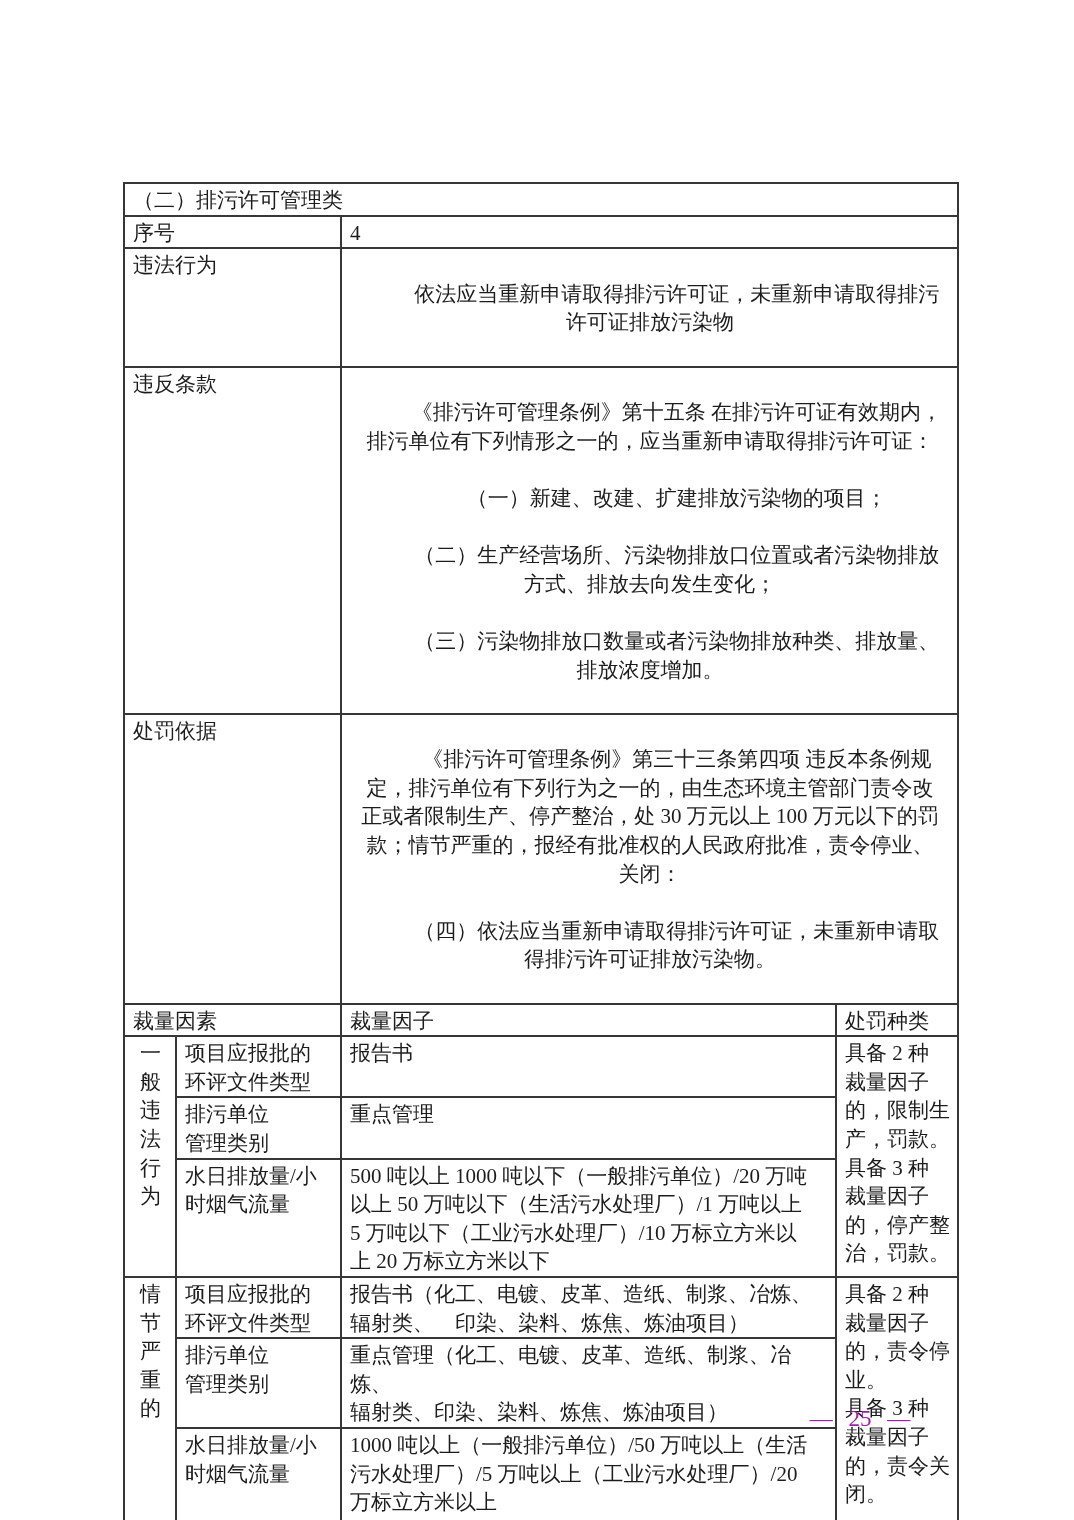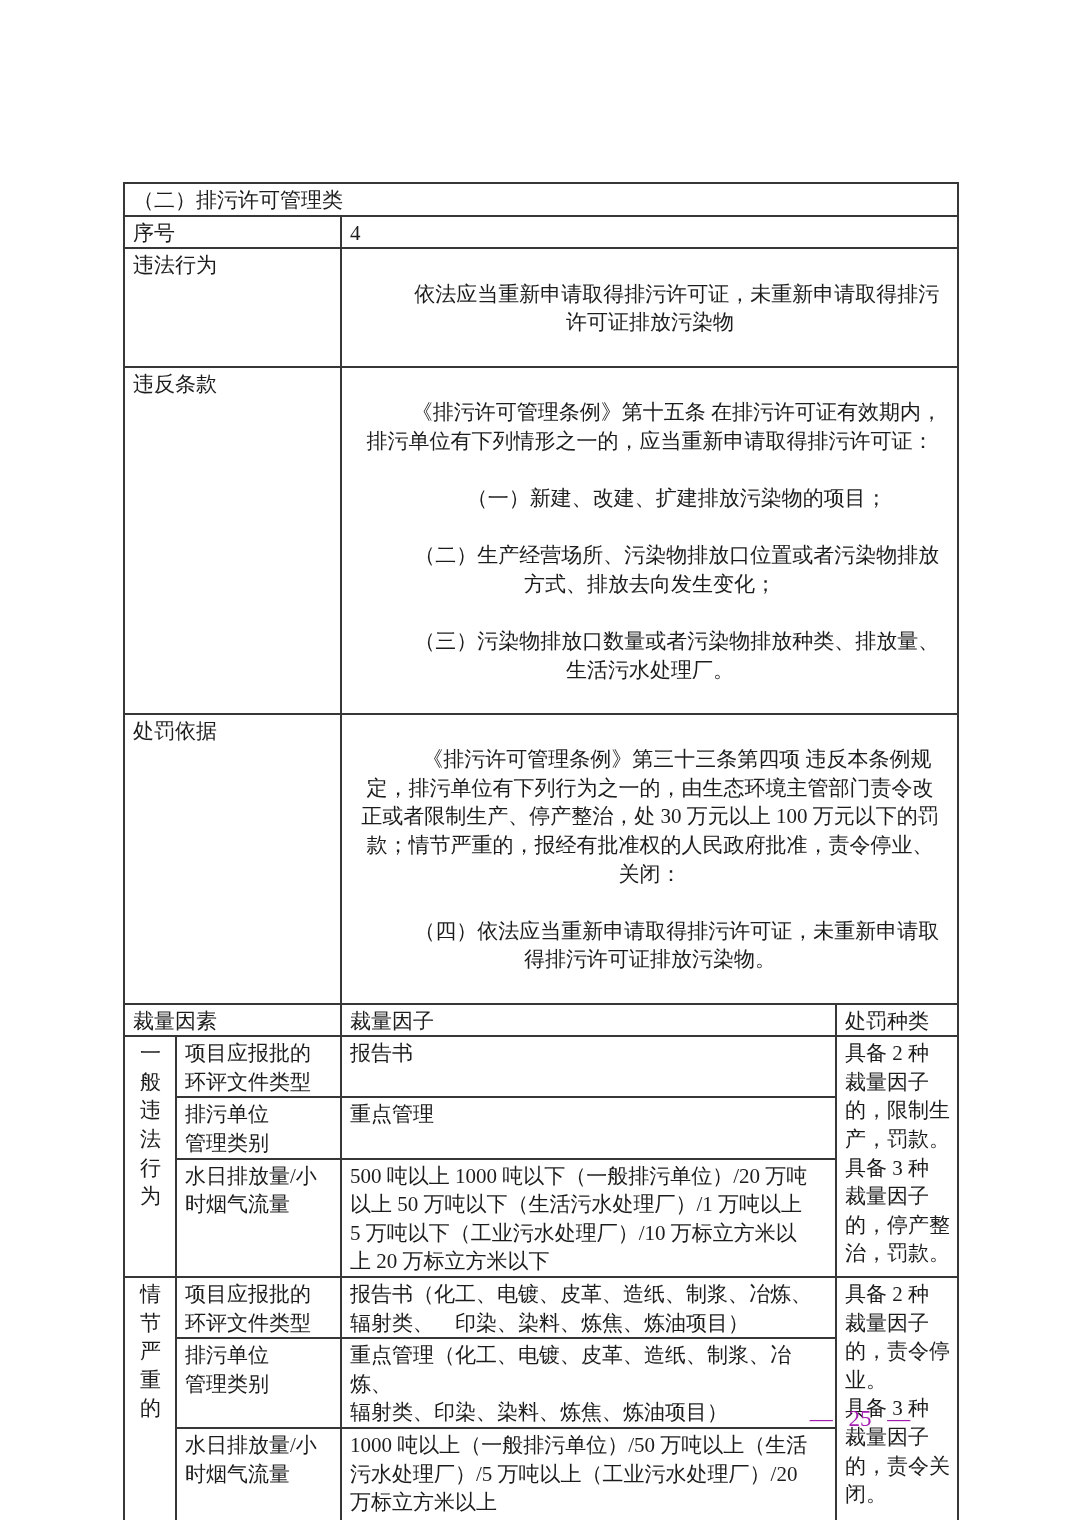--- a/index.html
+++ b/index.html
@@ -93,21 +93,21 @@
 
     <tr class="r-tiaokuan">
       <td colspan="2">违反条款</td>
       <td colspan="2">
         <p>《排污许可管理条例》第十五条 在排污许可证有效期内，
 排污单位有下列情形之一的，应当重新申请取得排污许可证：</p>
         <p>（一）新建、改建、扩建排放污染物的项目；</p>
         <p>（二）生产经营场所、污染物排放口位置或者污染物排放
 方式、排放去向发生变化；</p>
         <p>（三）污染物排放口数量或者污染物排放种类、排放量、
-生活污水处理厂。</p>
+排放浓度增加。</p>
       </td>
     </tr>
 
     <tr class="r-yiju">
       <td colspan="2">处罚依据</td>
       <td colspan="2">
         <p>《排污许可管理条例》第三十三条第四项 违反本条例规
 定，排污单位有下列行为之一的，由生态环境主管部门责令改
 正或者限制生产、停产整治，处 30 万元以上 100 万元以下的罚
 款；情节严重的，报经有批准权的人民政府批准，责令停业、

